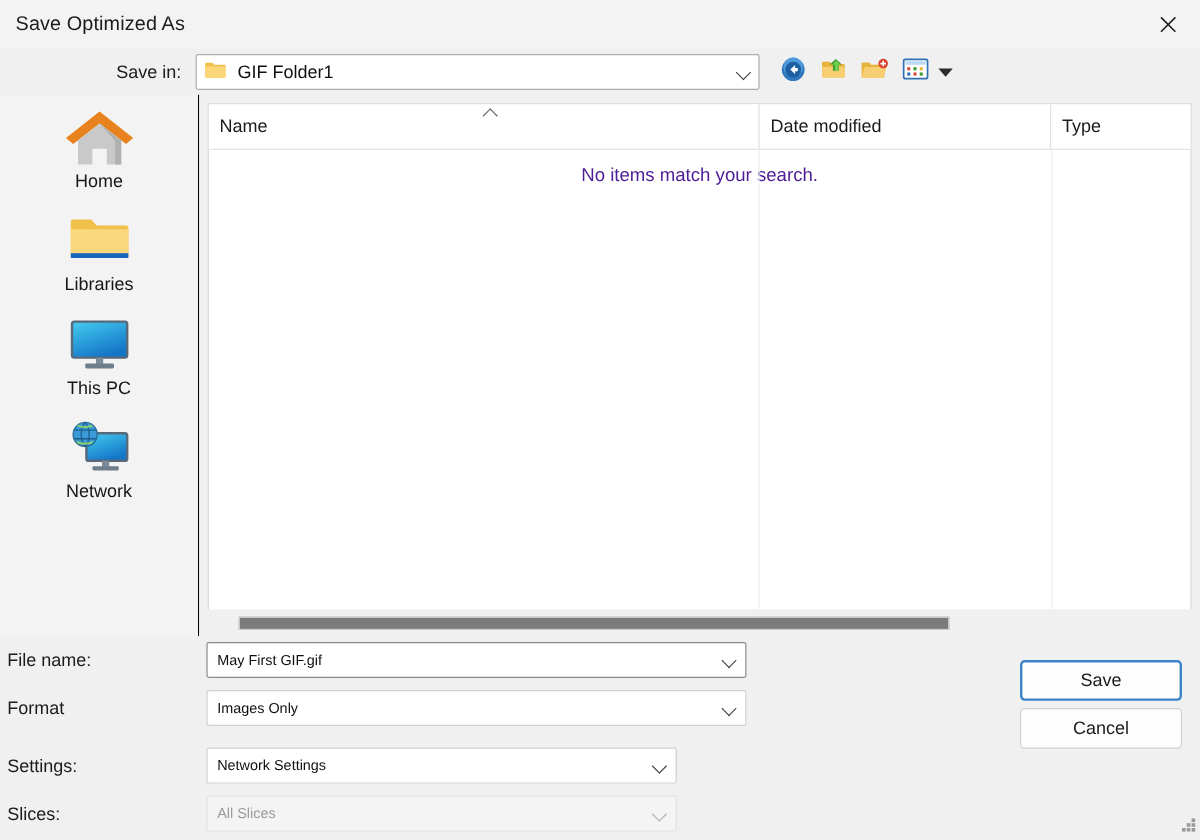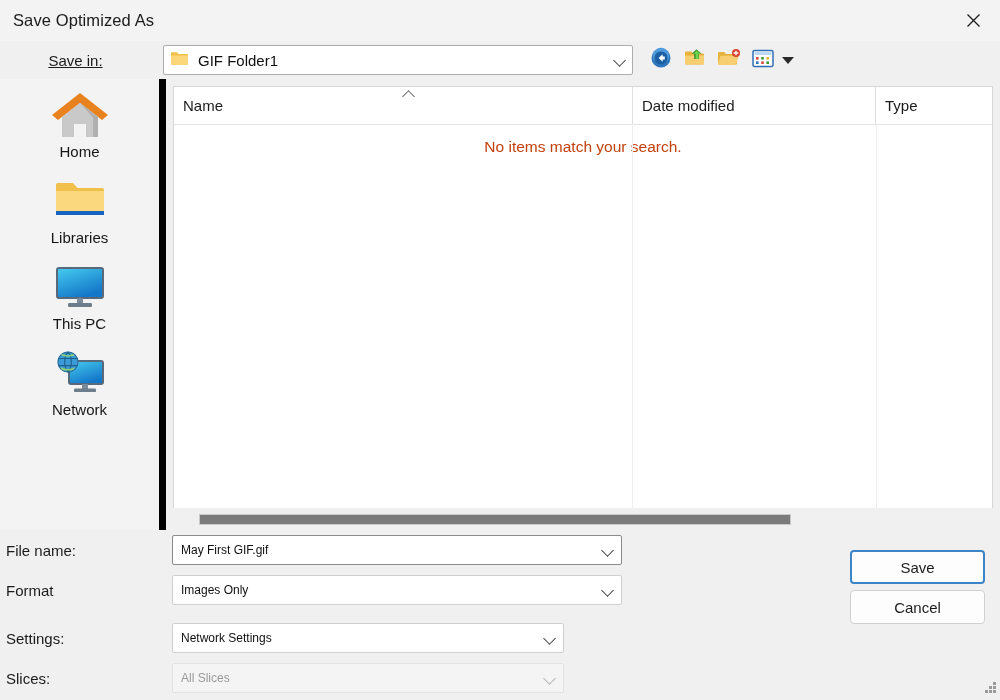--- a/index.html
+++ b/index.html
@@ -46,26 +46,25 @@
   
   .savein-row {
     flex: 0 0 38px;
     display: flex;
     align-items: center;
     padding-left: 0;
     position: relative;
   }
   .savein-label {
     width: 163px;
-    text-align: center;
+    text-align: right;
     padding-right: 12px;
     box-sizing: border-box;
     font-size: 15px;
     color: #1b1b1b;
-    text-decoration: underline;
   }
   .savein-combo {
     width: 470px;
     height: 30px;
     background: #ffffff;
     border: 1px solid #adadad;
     border-radius: 2px;
     display: flex;
     align-items: center;
     box-sizing: border-box;
@@ -117,21 +116,21 @@
   .body-area {
     flex: 1 1 auto;
     display: flex;
     position: relative;
     min-height: 0;
   }
   .places {
     width: 166px;
     flex: 0 0 166px;
     background: #f3f3f3;
-    border-right: 7px solid #000000;
+    border-right: 1px solid #000000;
     display: flex;
     flex-direction: column;
     align-items: center;
     padding-top: 9px;
     box-sizing: border-box;
   }
   .place {
     width: 150px;
     height: 86px;
     display: flex;
@@ -207,21 +206,21 @@
     width: 8px; height: 8px;
     border-left: 1.3px solid #6a6a6a;
     border-top: 1.3px solid #6a6a6a;
     transform: rotate(45deg);
   }
   .empty-msg {
     flex: 1 1 auto;
     padding-top: 13px;
     text-align: center;
     font-size: 15.5px;
-    color: #c2410c;
+    color: #4c1d95;
   }
   .list-vgrid {
     position: absolute;
     top: 37px; bottom: 0;
     width: 1px;
     background: #eeeeee;
   }
 
   .hscroll {
     flex: 0 0 22px;

